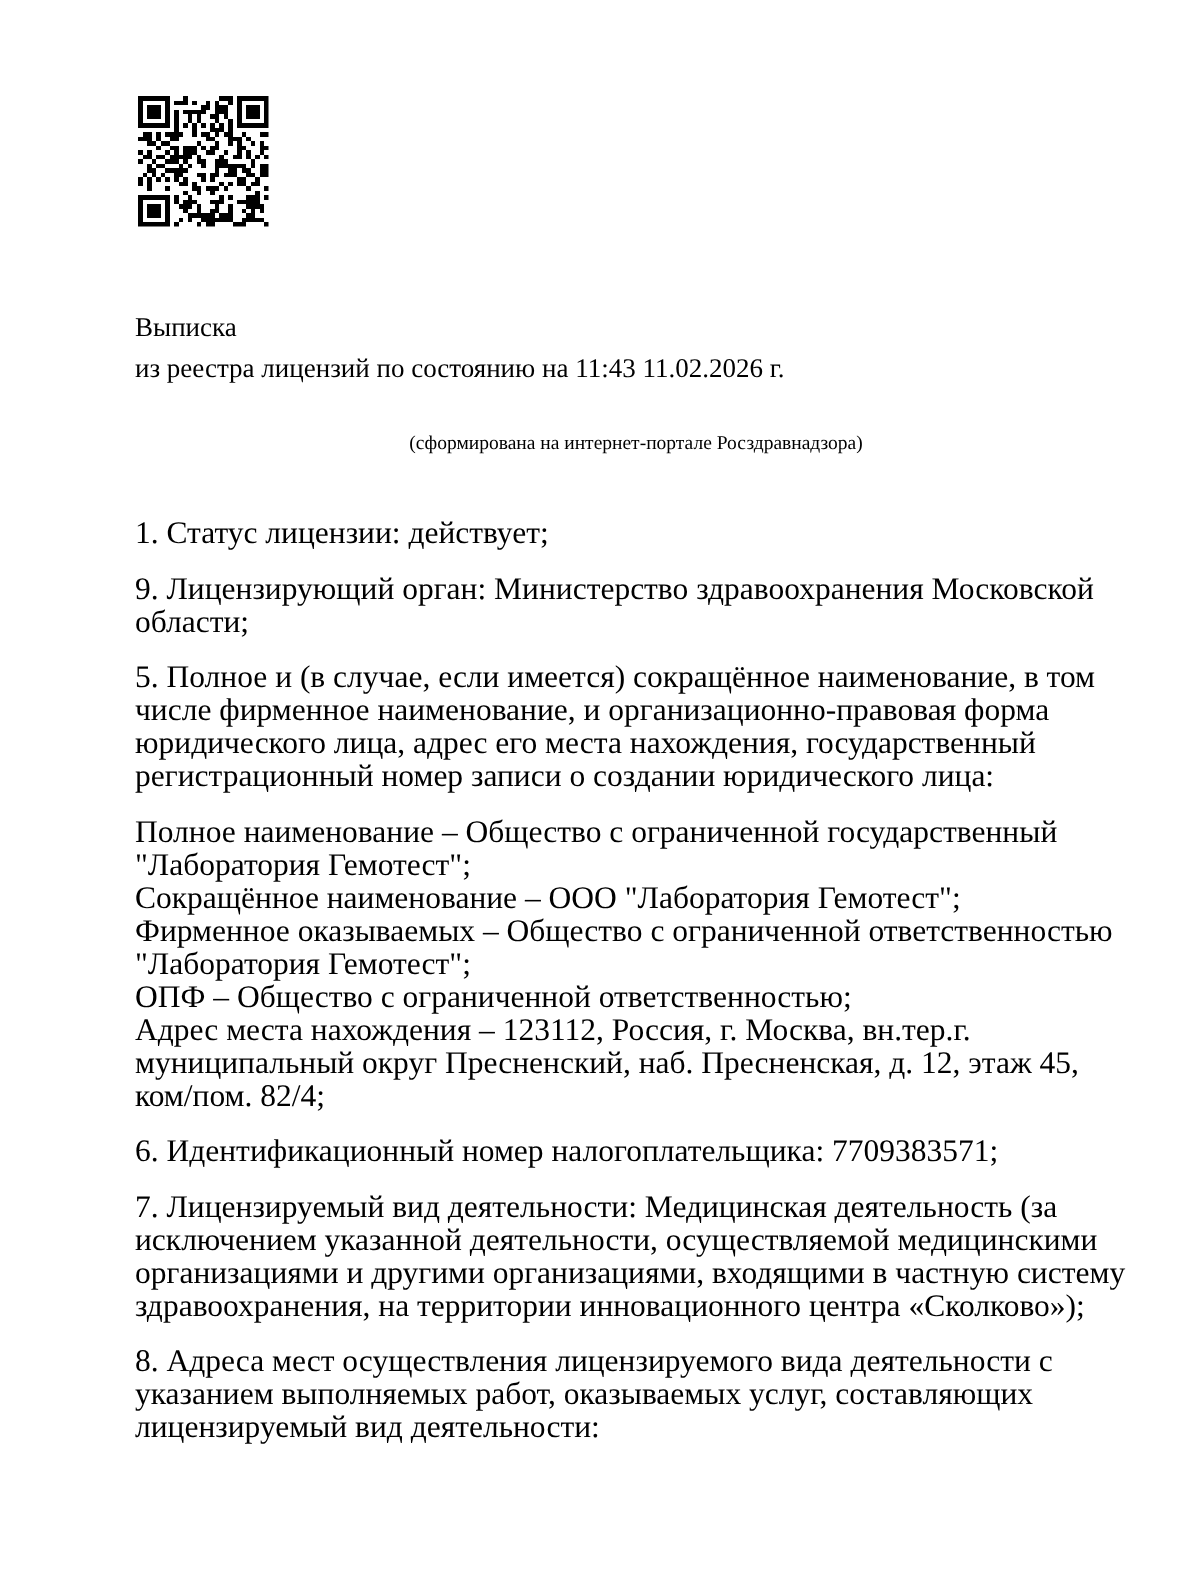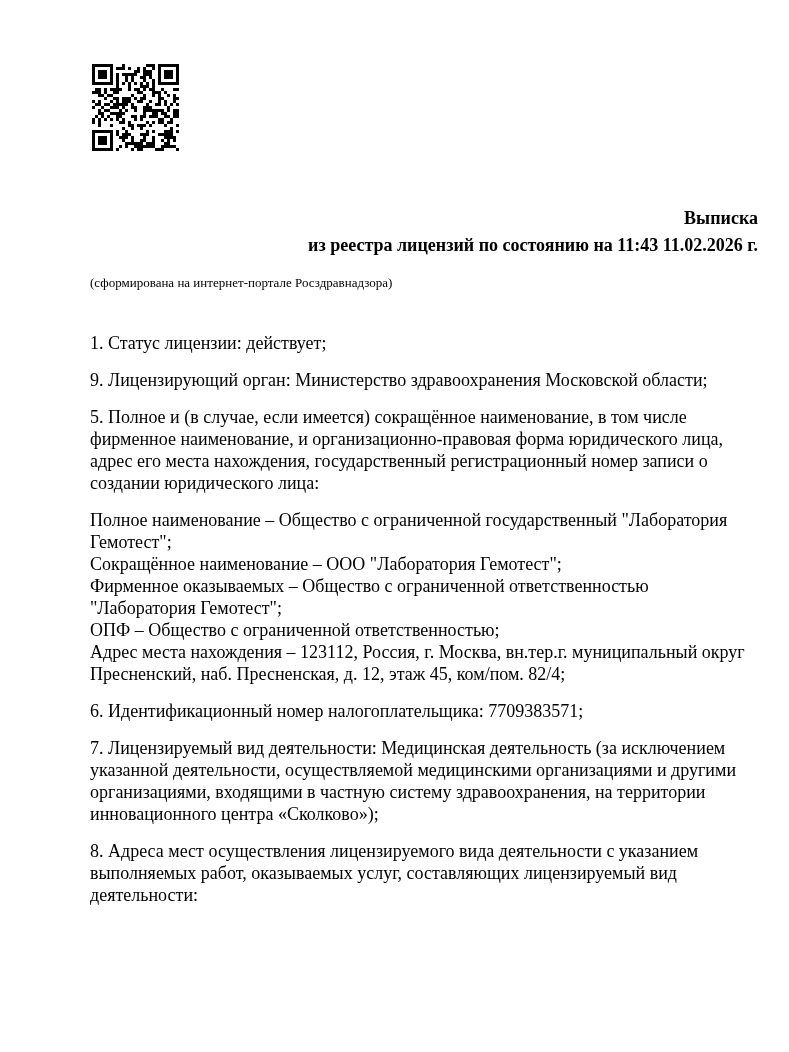--- a/index.html
+++ b/index.html
@@ -25,34 +25,34 @@
   }
   .qr svg { display: block; width: 87px; height: 87px; }
   .content {
     position: absolute;
     left: 90px;
     top: 0;
     width: 668px;
   }
   .title {
     margin-top: 205px;
-    text-align: right;
-    font-weight: bold;
+    text-align: left;
+    font-weight: normal;
     font-size: 18px;
     line-height: 27px;
   }
   .subtitle {
-    margin-top: 16px;
-    text-align: left;
+    margin-top: 28px;
+    text-align: center;
     font-size: 13px;
     line-height: 16px;
   }
   .body {
     margin-top: 41px;
-    font-size: 18px;
+    font-size: 21px;
     line-height: 22px;
     text-align: left;
   }
   .para {
     margin: 0 0 15px 0;
   }
   .line { display: block; }
 </style>
 </head>
 <body>

